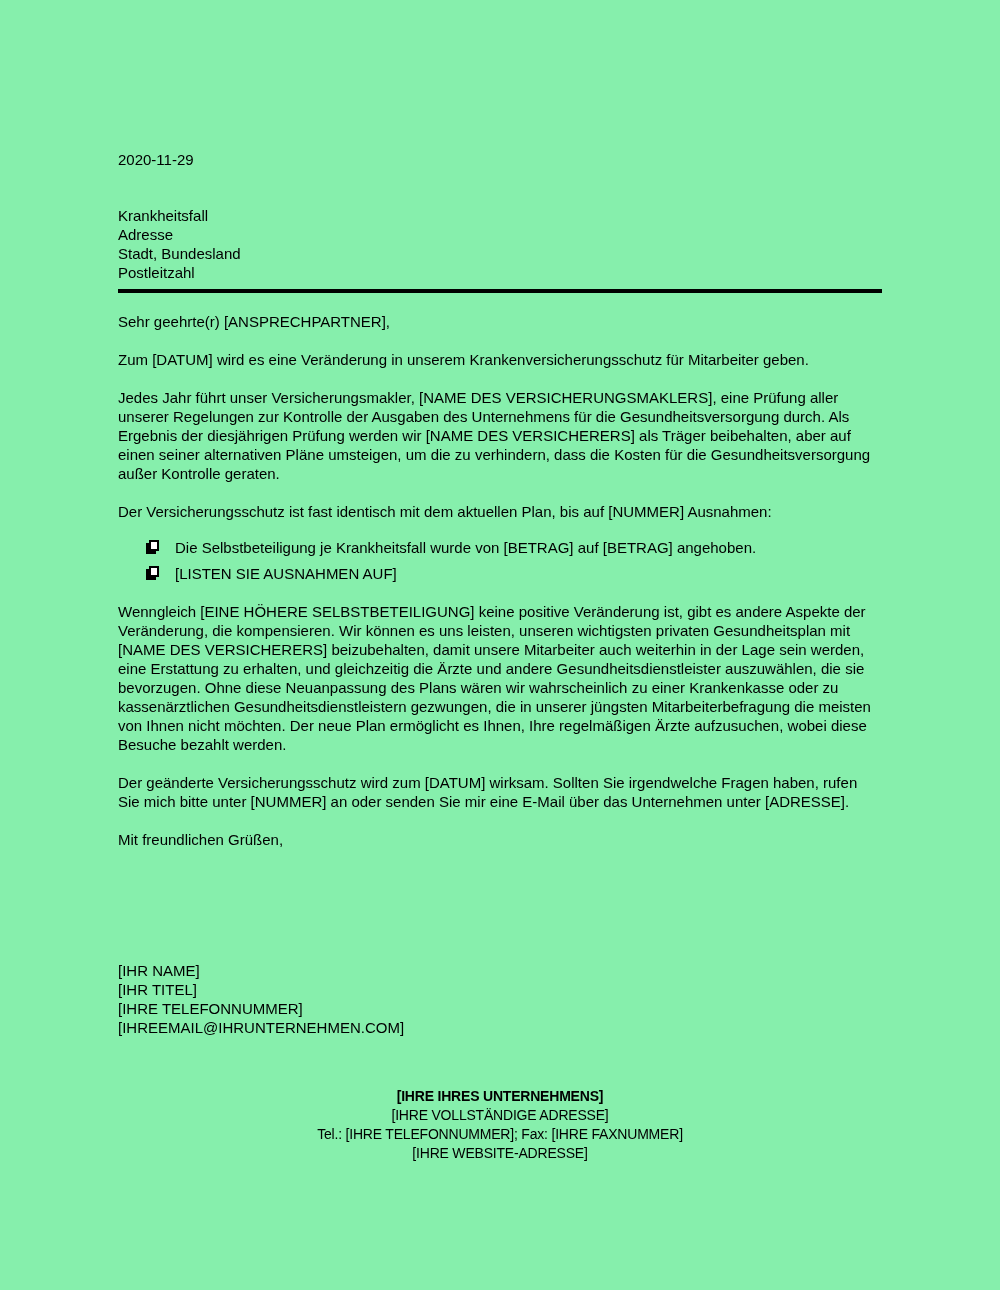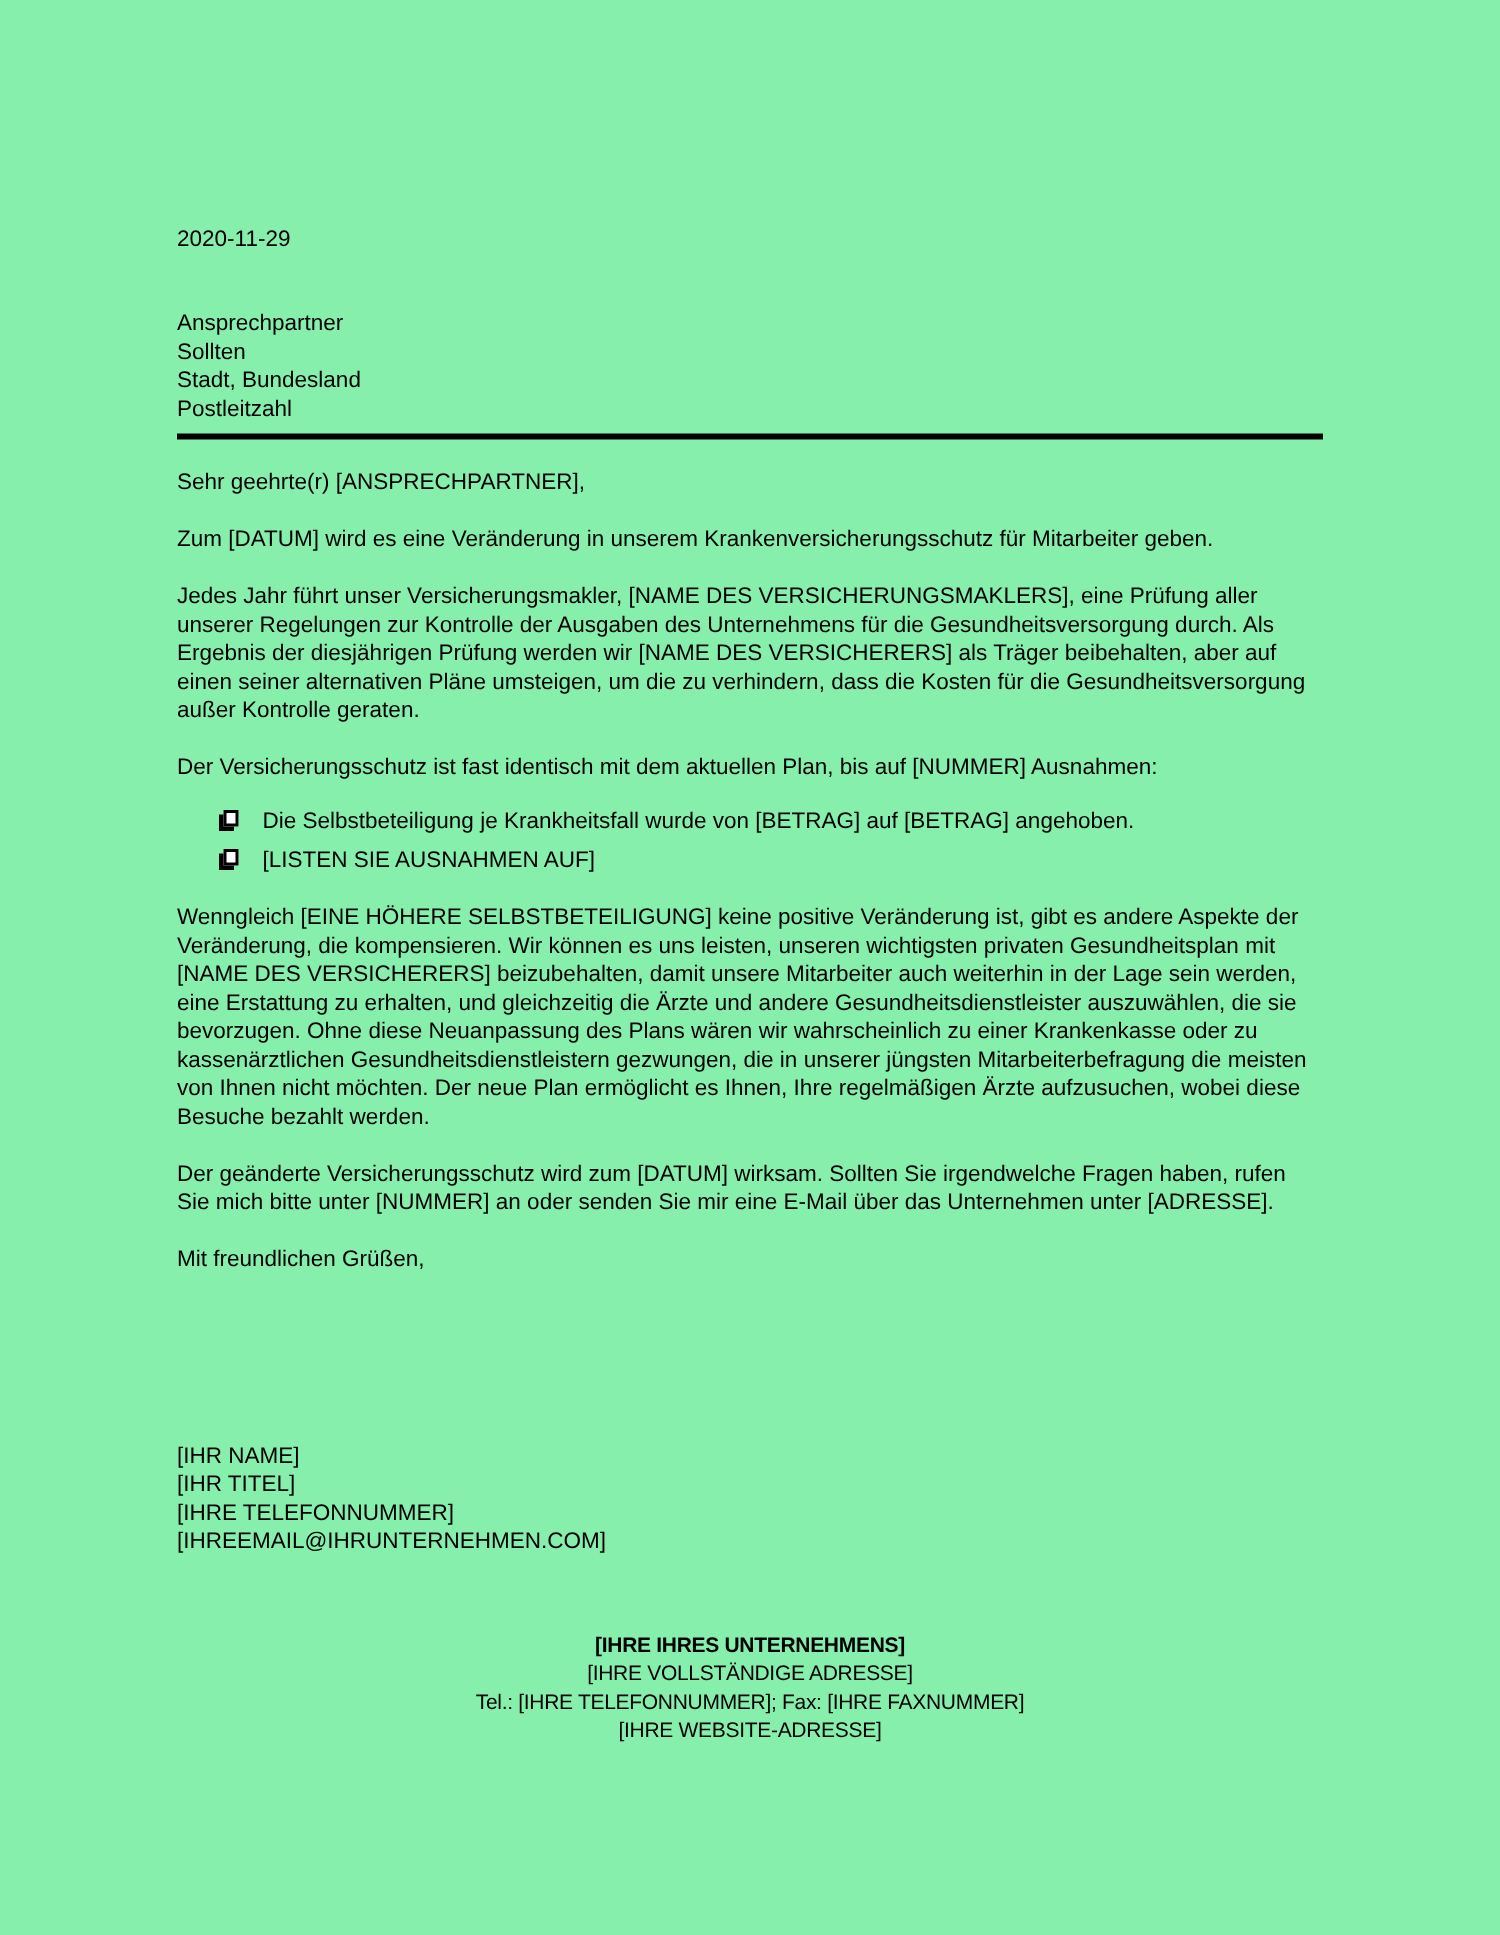--- a/index.html
+++ b/index.html
@@ -59,22 +59,22 @@
   .footer-company { font-weight: 700; }
 </style>
 </head>
 <body>
 
 <div class="page">
 
   <div class="date">2020-11-29</div>
 
   <div class="recipient">
-    <div>Ansprechpartner</div>
-    <div>Sollten</div>
+    <div>Krankheitsfall</div>
+    <div>Adresse</div>
     <div>Stadt, Bundesland</div>
     <div>Postleitzahl</div>
   </div>
 
   <div class="rule"></div>
 
   <p class="body salutation">Sehr geehrte(r) [ANSPRECHPARTNER],</p>
 
   <p class="body">Zum [DATUM] wird es eine Veränderung in unserem Krankenversicherungsschutz für Mitarbeiter geben.</p>
 

